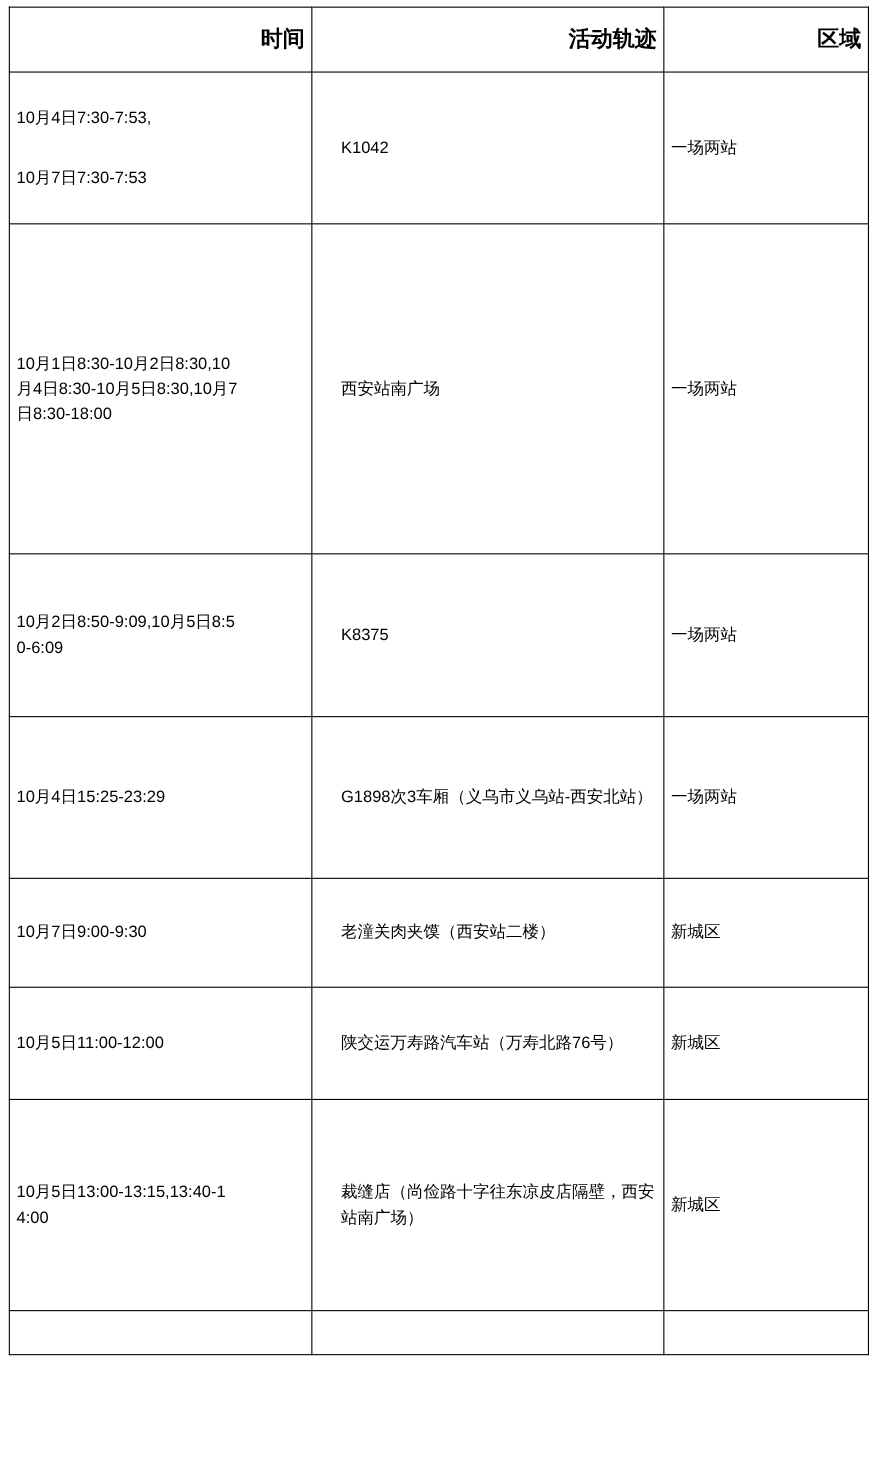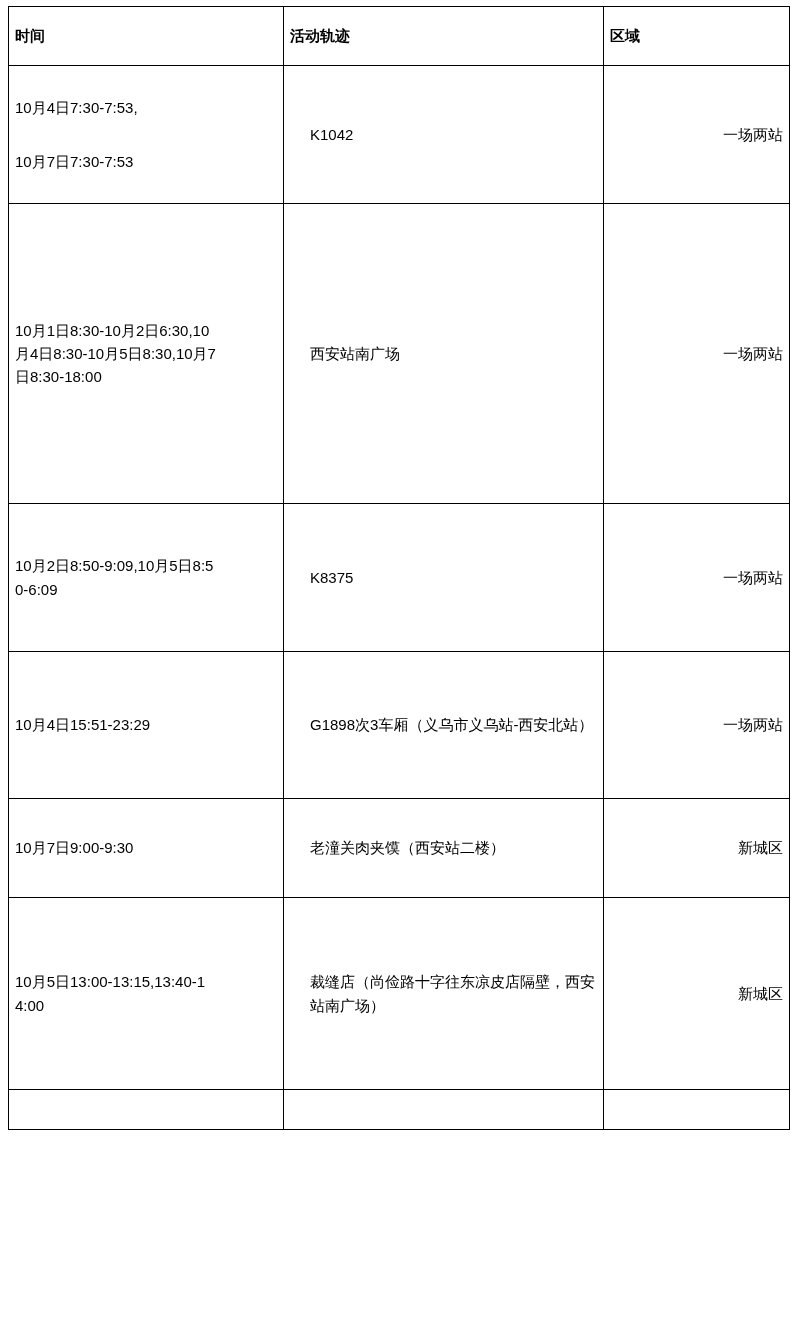--- a/index.html
+++ b/index.html
@@ -30,41 +30,41 @@
   table.track-table th {
     border: 1px solid #000000;
     vertical-align: middle;
     padding: 4px 6px;
     font-size: 15px;
     line-height: 1.55;
     font-family: "Liberation Sans", sans-serif;
     word-break: break-all;
   }
   table.track-table th {
-    text-align: left;
+    text-align: right;
     font-weight: bold;
-    font-size: 15px;
+    font-size: 20px;
     height: 50px;
   }
   col.col-time { width: 275px; }
   col.col-track { width: 320px; }
   col.col-area { width: 186px; }
 
   td.cell-time {
     text-align: left;
     font-family: "Liberation Mono", monospace;
     font-size: 14.5px;
     letter-spacing: 0px;
     margin-left: 36px;
   }
   td.cell-track {
     text-align: left;
   }
   td.cell-area {
-    text-align: right;
+    text-align: left;
   }
   .time-line { display: block; }
   .time-gap { display: block; height: 30px; }
 
   
   tr.r-head { height: 50px; }
   tr.r1 { height: 138px; }
   tr.r2 { height: 300px; }
   tr.r3 { height: 148px; }
   tr.r4 { height: 147px; }
@@ -104,21 +104,21 @@
           <span class="time-line">10月7日7:30-7:53</span>
         </td>
         <td class="cell-track">
           <span class="track-text">K1042</span>
         </td>
         <td class="cell-area">一场两站</td>
       </tr>
 
       <tr class="r2">
         <td class="cell-time">
-          <span class="time-line">10月1日8:30-10月2日6:30,10</span>
+          <span class="time-line">10月1日8:30-10月2日8:30,10</span>
           <span class="time-line">月4日8:30-10月5日8:30,10月7</span>
           <span class="time-line">日8:30-18:00</span>
         </td>
         <td class="cell-track">
           <span class="track-text">西安站南广场</span>
         </td>
         <td class="cell-area">一场两站</td>
       </tr>
 
       <tr class="r3">
@@ -127,38 +127,47 @@
           <span class="time-line">0-6:09</span>
         </td>
         <td class="cell-track">
           <span class="track-text">K8375</span>
         </td>
         <td class="cell-area">一场两站</td>
       </tr>
 
       <tr class="r4">
         <td class="cell-time">
-          <span class="time-line">10月4日15:51-23:29</span>
+          <span class="time-line">10月4日15:25-23:29</span>
         </td>
         <td class="cell-track">
           <span class="track-text">G1898次3车厢（义乌市义乌站-西安北站）</span>
         </td>
         <td class="cell-area">一场两站</td>
       </tr>
 
       <tr class="r5">
         <td class="cell-time">
           <span class="time-line">10月7日9:00-9:30</span>
         </td>
         <td class="cell-track">
           <span class="track-text">老潼关肉夹馍（西安站二楼）</span>
         </td>
         <td class="cell-area">新城区</td>
       </tr>
 
+      <tr class="r6">
+        <td class="cell-time">
+          <span class="time-line">10月5日11:00-12:00</span>
+        </td>
+        <td class="cell-track">
+          <span class="track-text">陕交运万寿路汽车站（万寿北路76号）</span>
+        </td>
+        <td class="cell-area">新城区</td>
+      </tr>
 
       <tr class="r7">
         <td class="cell-time">
           <span class="time-line">10月5日13:00-13:15,13:40-1</span>
           <span class="time-line">4:00</span>
         </td>
         <td class="cell-track">
           <span class="track-text">裁缝店（尚俭路十字往东凉皮店隔壁，西安站南广场）</span>
         </td>
         <td class="cell-area">新城区</td>

